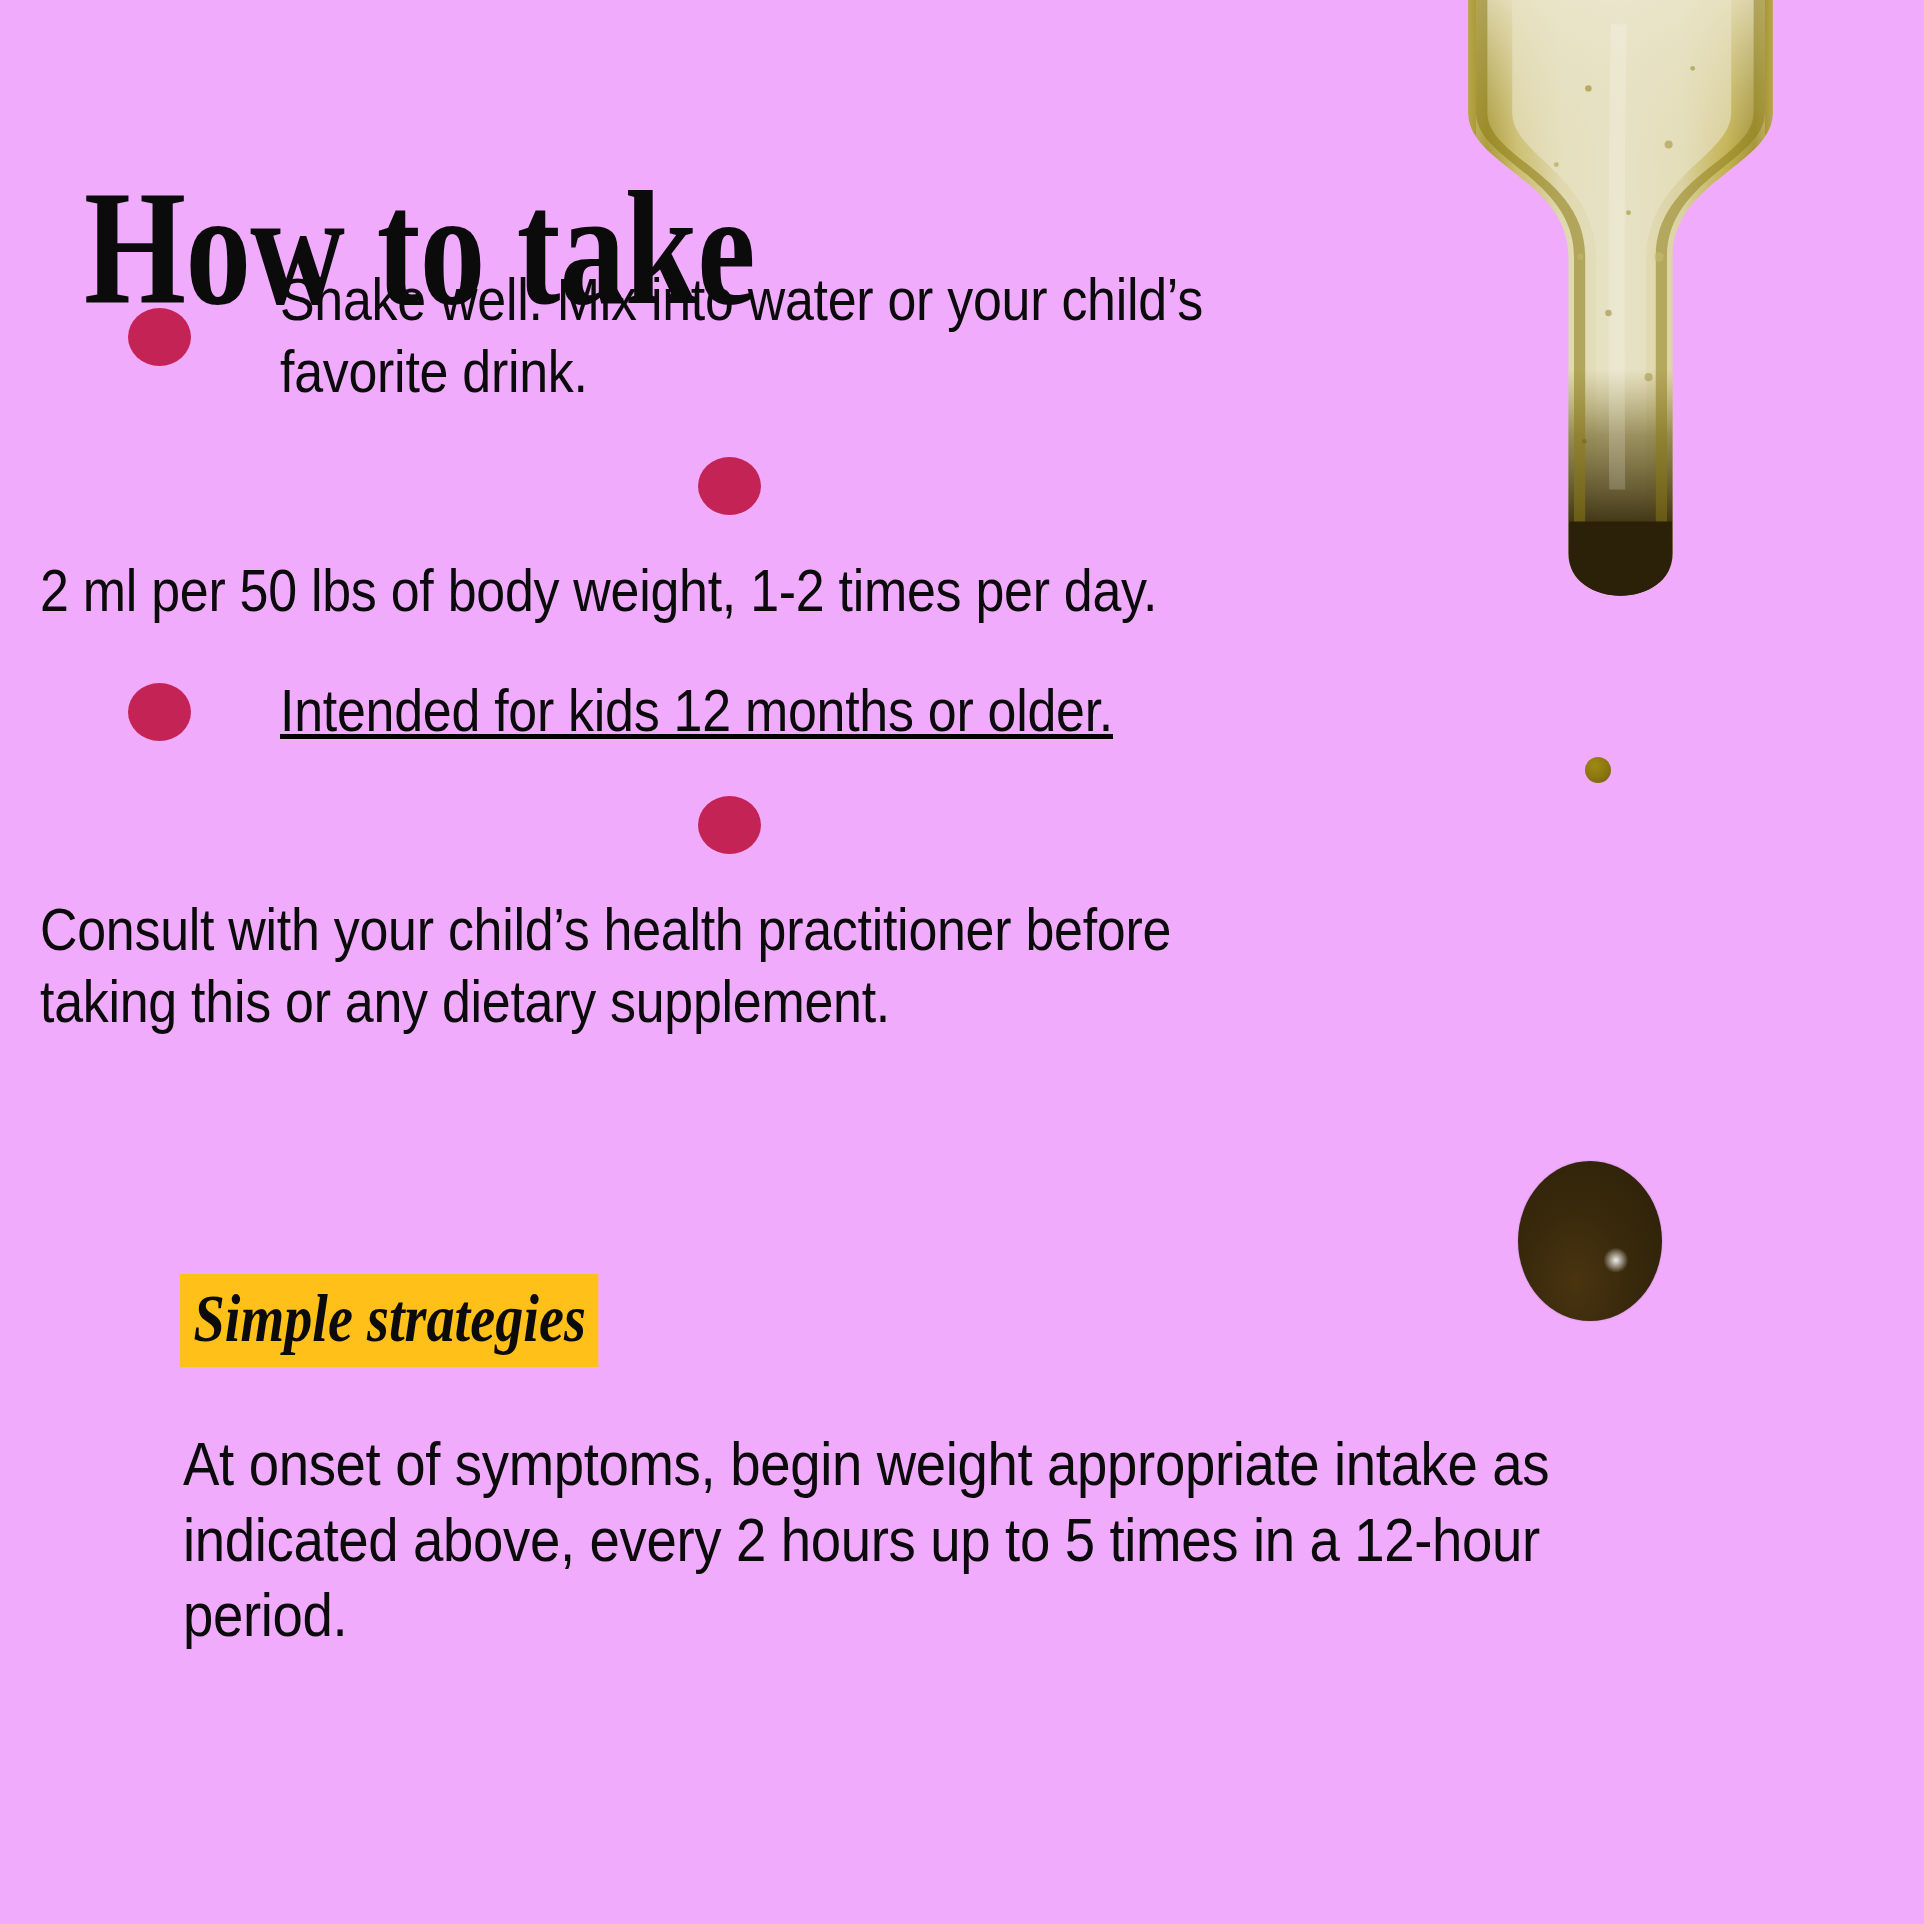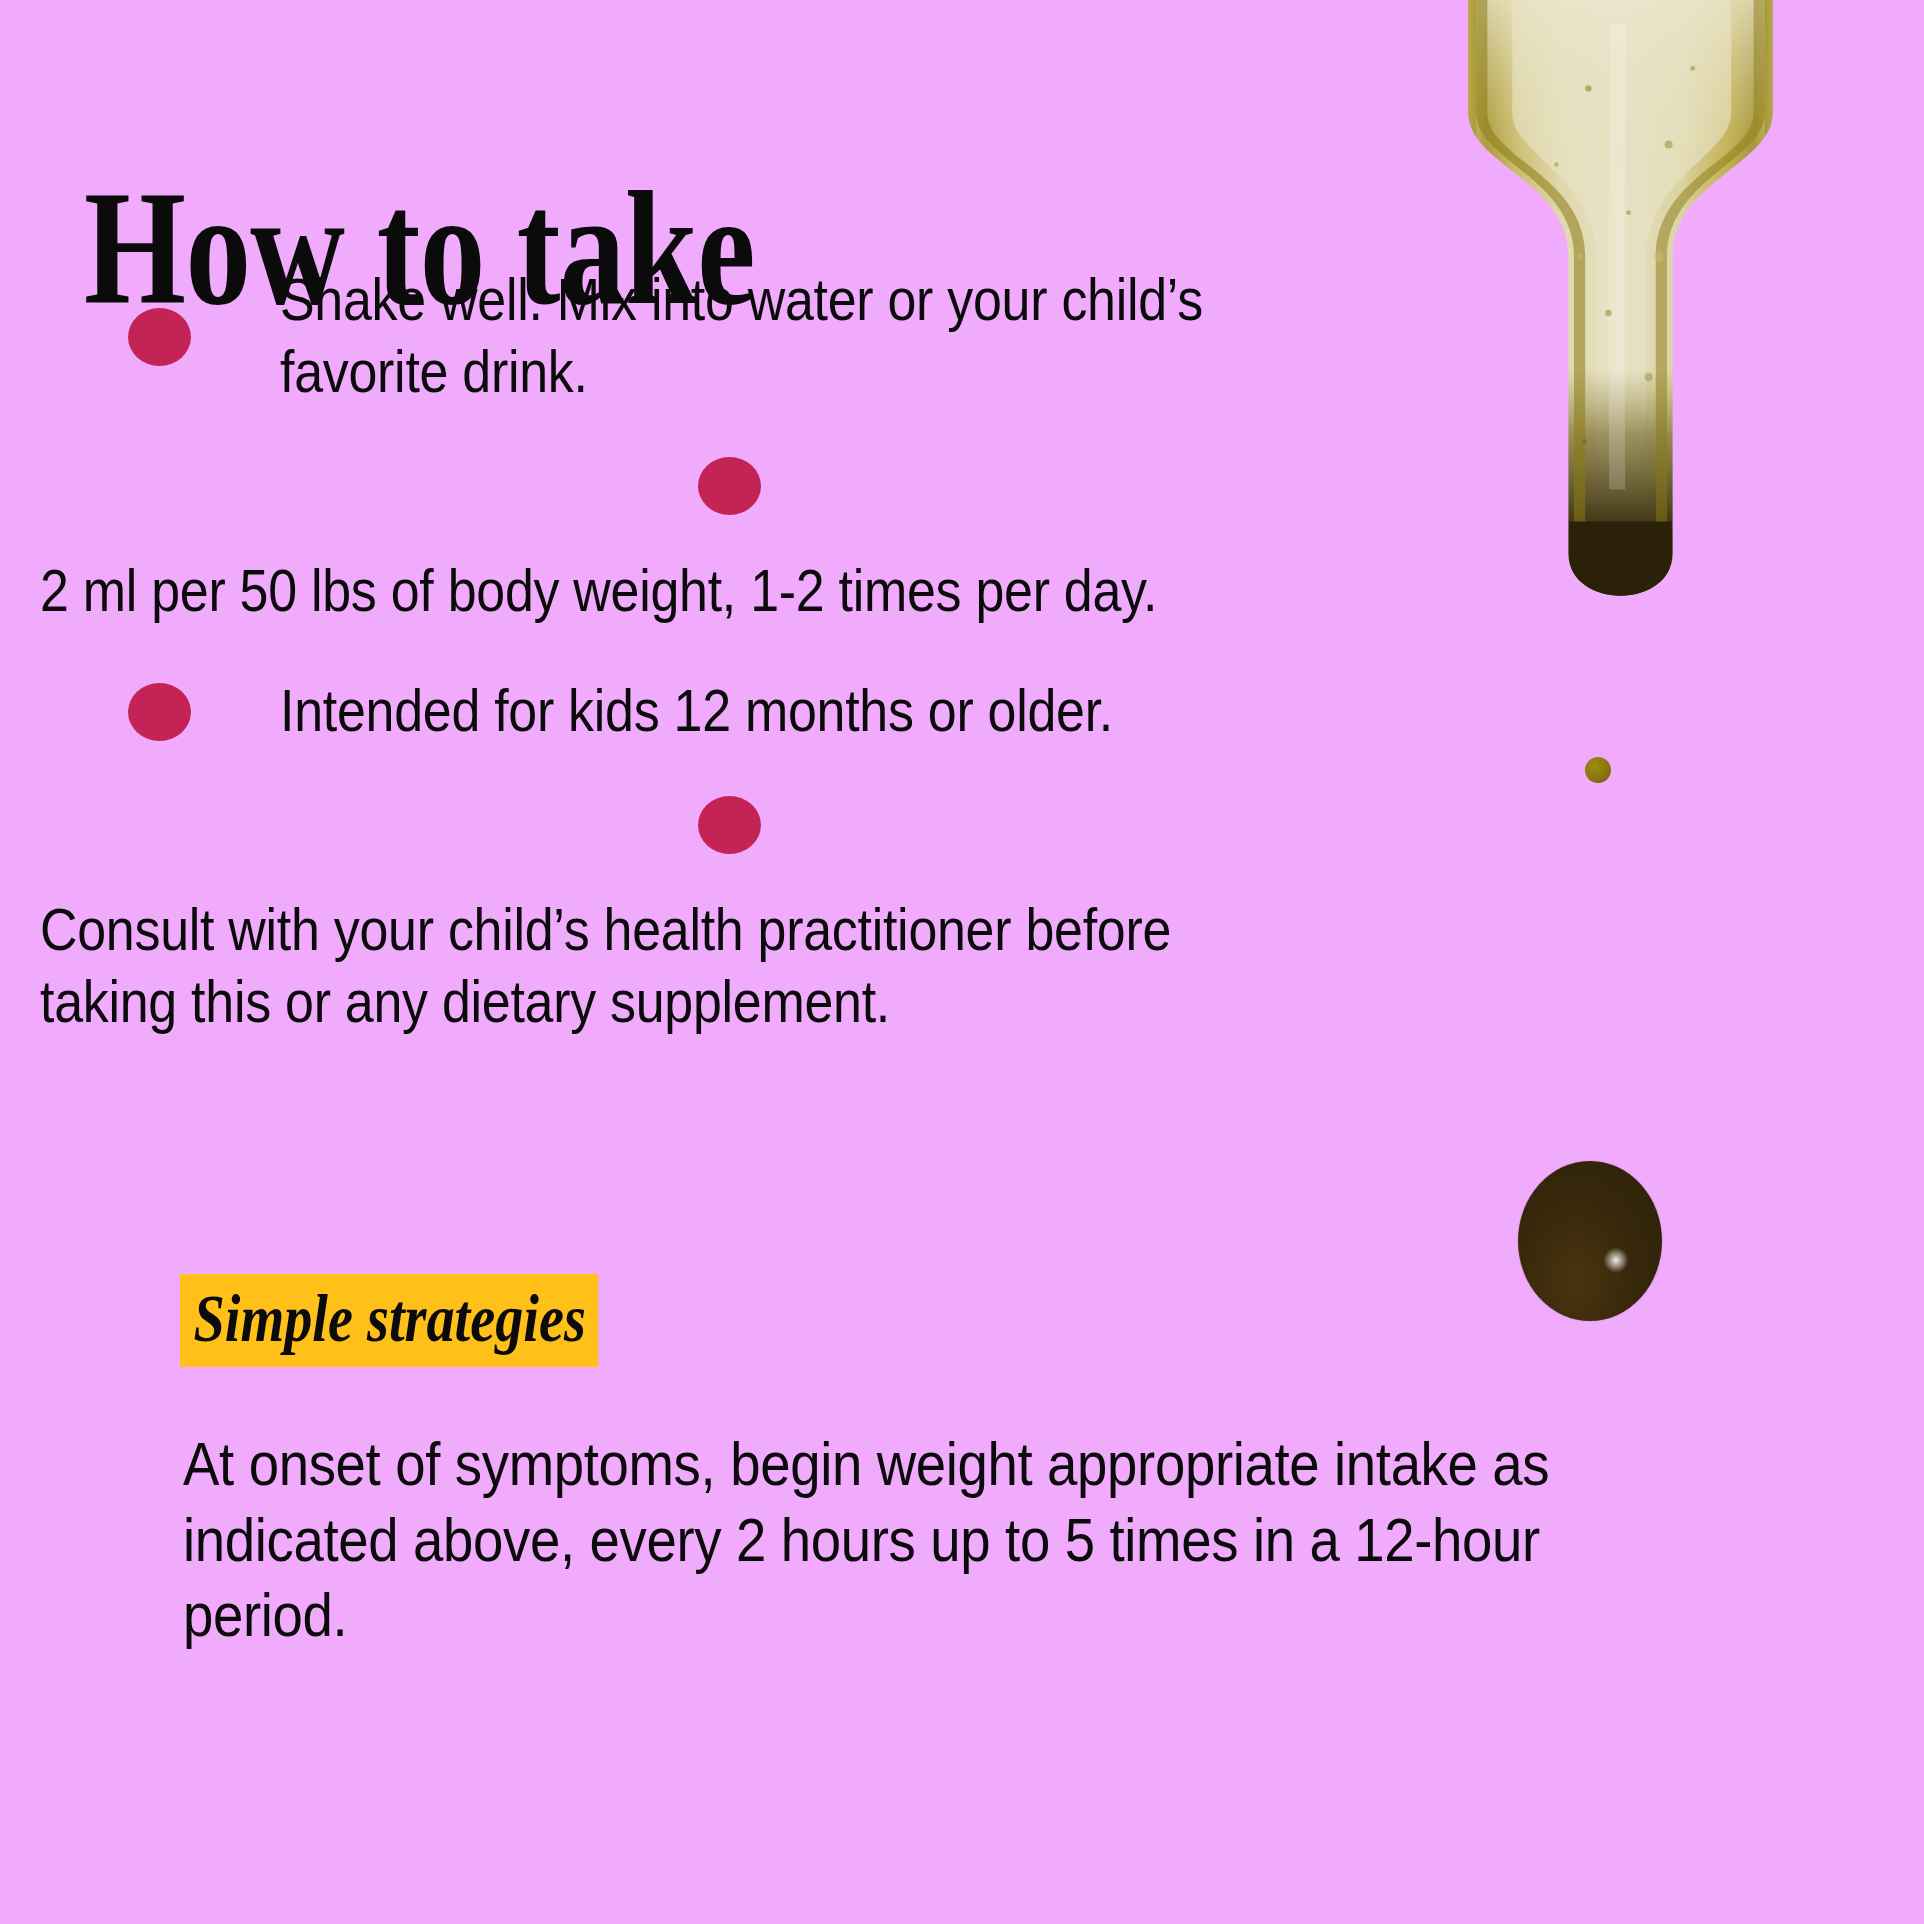--- a/index.html
+++ b/index.html
@@ -157,21 +157,21 @@
     <div class="bullet-row">
       <span class="bullet-dot"></span>
       <span class="bullet-text">Shake well. Mix into water or your child’s favorite drink.</span>
     </div>
 
     <div class="bullet-row" style="margin-top:17.6px;flex-direction:column;">
       <span class="bullet-dot"></span>
       <span class="bullet-text">2 ml per 50 lbs of body weight, 1-2 times per day.</span>
     </div>
 
-    <div class="bullet-row" style="margin-top:14.4px;">
+    <div class="bullet-row" style="margin-top:14.4px;text-decoration:underline;">
       <span class="bullet-dot"></span>
       <span class="bullet-text">Intended for kids 12 months or older.</span>
     </div>
 
     <div class="bullet-row" style="margin-top:32px;">
       <span class="bullet-dot"></span>
       <span class="bullet-text">Consult with your child’s health practitioner before taking this or any dietary supplement.</span>
     </div>
 
   </div>

